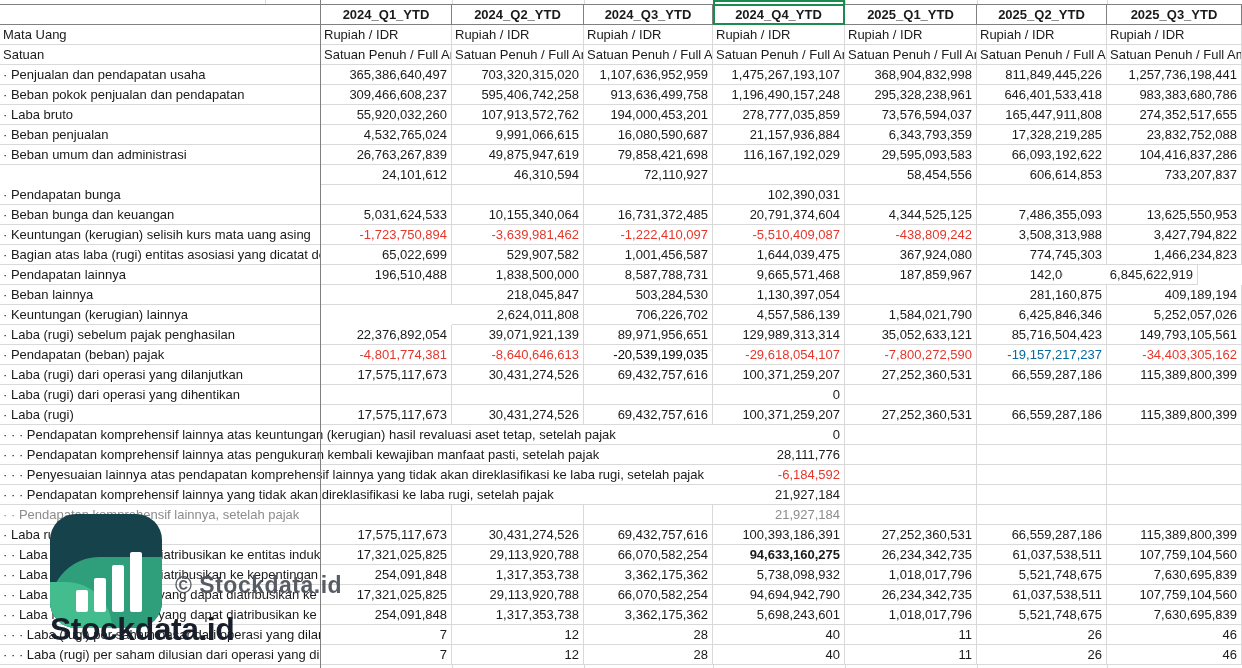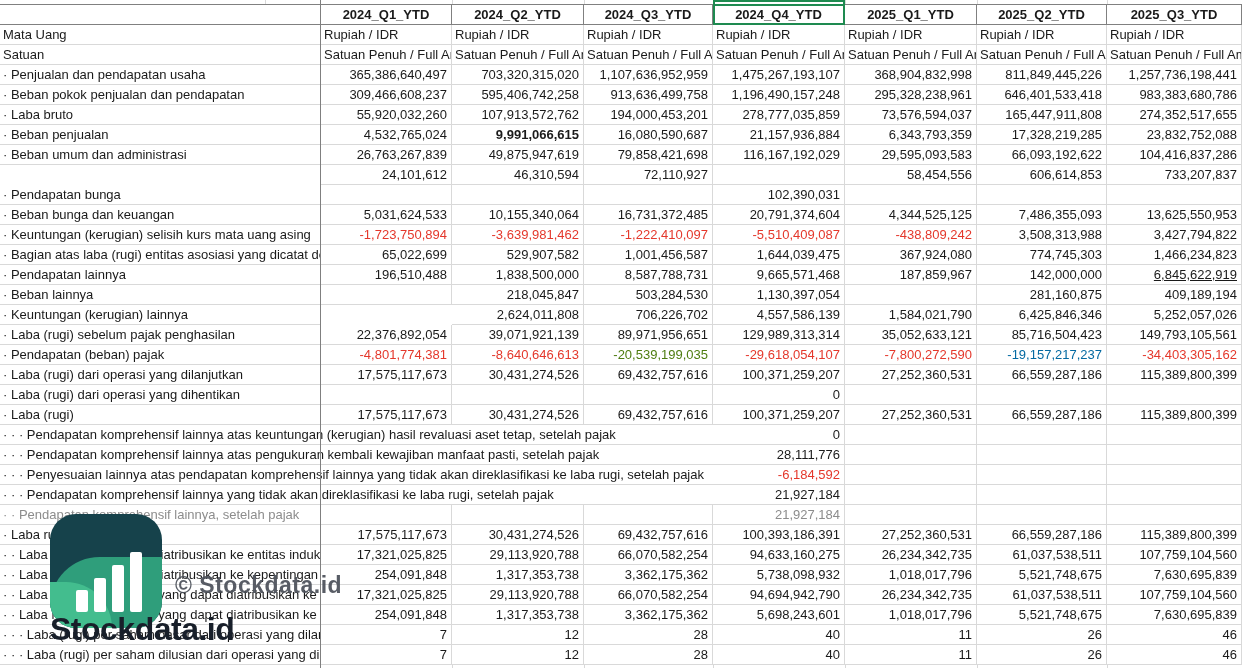--- a/index.html
+++ b/index.html
@@ -98,21 +98,21 @@
     <div class="cell txt row-b" style="left: 0px; top: 105px; width: 321px; height: 20px;">· Laba bruto</div>
     <div class="cell num row-b grid-r" style="left: 321px; top: 105px; width: 131px; height: 20px;">55,920,032,260</div>
     <div class="cell num row-b grid-r" style="left: 452px; top: 105px; width: 132px; height: 20px;">107,913,572,762</div>
     <div class="cell num row-b grid-r" style="left: 584px; top: 105px; width: 129px; height: 20px;">194,000,453,201</div>
     <div class="cell num row-b grid-r" style="left: 713px; top: 105px; width: 132px; height: 20px;">278,777,035,859</div>
     <div class="cell num row-b grid-r" style="left: 845px; top: 105px; width: 132px; height: 20px;">73,576,594,037</div>
     <div class="cell num row-b grid-r" style="left: 977px; top: 105px; width: 130px; height: 20px;">165,447,911,808</div>
     <div class="cell num row-b grid-r" style="left: 1107px; top: 105px; width: 135px; height: 20px;">274,352,517,655</div>
     <div class="cell txt row-b" style="left: 0px; top: 125px; width: 321px; height: 20px;">· Beban penjualan</div>
     <div class="cell num row-b grid-r" style="left: 321px; top: 125px; width: 131px; height: 20px;">4,532,765,024</div>
-    <div class="cell num row-b grid-r" style="left: 452px; top: 125px; width: 132px; height: 20px; font-weight: bold;">9,991,066,615</div>
+    <div class="cell num row-b grid-r" style="left: 452px; top: 125px; width: 132px; height: 20px;">9,991,066,615</div>
     <div class="cell num row-b grid-r" style="left: 584px; top: 125px; width: 129px; height: 20px;">16,080,590,687</div>
     <div class="cell num row-b grid-r" style="left: 713px; top: 125px; width: 132px; height: 20px;">21,157,936,884</div>
     <div class="cell num row-b grid-r" style="left: 845px; top: 125px; width: 132px; height: 20px;">6,343,793,359</div>
     <div class="cell num row-b grid-r" style="left: 977px; top: 125px; width: 130px; height: 20px;">17,328,219,285</div>
     <div class="cell num row-b grid-r" style="left: 1107px; top: 125px; width: 135px; height: 20px;">23,832,752,088</div>
     <div class="cell txt row-b" style="left: 0px; top: 145px; width: 321px; height: 20px;">· Beban umum dan administrasi</div>
     <div class="cell num row-b grid-r" style="left: 321px; top: 145px; width: 131px; height: 20px;">26,763,267,839</div>
     <div class="cell num row-b grid-r" style="left: 452px; top: 145px; width: 132px; height: 20px;">49,875,947,619</div>
     <div class="cell num row-b grid-r" style="left: 584px; top: 145px; width: 129px; height: 20px;">79,858,421,698</div>
     <div class="cell num row-b grid-r" style="left: 713px; top: 145px; width: 132px; height: 20px;">116,167,192,029</div>
@@ -158,21 +158,21 @@
     <div class="cell num row-b grid-r" style="left: 845px; top: 245px; width: 132px; height: 20px;">367,924,080</div>
     <div class="cell num row-b grid-r" style="left: 977px; top: 245px; width: 130px; height: 20px;">774,745,303</div>
     <div class="cell num row-b grid-r" style="left: 1107px; top: 245px; width: 135px; height: 20px;">1,466,234,823</div>
     <div class="cell txt row-b" style="left: 0px; top: 265px; width: 321px; height: 20px;">· Pendapatan lainnya</div>
     <div class="cell num row-b grid-r" style="left: 321px; top: 265px; width: 131px; height: 20px;">196,510,488</div>
     <div class="cell num row-b grid-r" style="left: 452px; top: 265px; width: 132px; height: 20px;">1,838,500,000</div>
     <div class="cell num row-b grid-r" style="left: 584px; top: 265px; width: 129px; height: 20px;">8,587,788,731</div>
     <div class="cell num row-b grid-r" style="left: 713px; top: 265px; width: 132px; height: 20px;">9,665,571,468</div>
     <div class="cell num row-b grid-r" style="left: 845px; top: 265px; width: 132px; height: 20px;">187,859,967</div>
     <div class="cell num row-b grid-r" style="left: 977px; top: 265px; width: 130px; height: 20px;">142,000,000</div>
-    <div class="cell num row-b grid-r" style="left: 1107px; top: 265px; width: 135px; height: 20px; text-decoration: underline;">6,845,622,919</div>
+    <div class="cell num row-b grid-r" style="left: 1063px; top: 265px; width: 135px; height: 20px;">6,845,622,919</div>
     <div class="cell txt row-b" style="left: 0px; top: 285px; width: 321px; height: 20px;">· Beban lainnya</div>
     <div class="cell num row-b grid-r" style="left: 321px; top: 285px; width: 131px; height: 20px;"></div>
     <div class="cell num row-b grid-r" style="left: 452px; top: 285px; width: 132px; height: 20px;">218,045,847</div>
     <div class="cell num row-b grid-r" style="left: 584px; top: 285px; width: 129px; height: 20px;">503,284,530</div>
     <div class="cell num row-b grid-r" style="left: 713px; top: 285px; width: 132px; height: 20px;">1,130,397,054</div>
     <div class="cell num row-b grid-r" style="left: 845px; top: 285px; width: 132px; height: 20px;"></div>
     <div class="cell num row-b grid-r" style="left: 977px; top: 285px; width: 130px; height: 20px;">281,160,875</div>
     <div class="cell num row-b grid-r" style="left: 1107px; top: 285px; width: 135px; height: 20px;">409,189,194</div>
     <div class="cell txt row-b" style="left: 0px; top: 305px; width: 321px; height: 20px;">· Keuntungan (kerugian) lainnya</div>
     <div class="cell num row-b grid-r" style="left: 321px; top: 305px; width: 131px; height: 20px; margin-top: 41px;">4,222,633,285</div>
@@ -186,21 +186,21 @@
     <div class="cell num row-b grid-r" style="left: 321px; top: 325px; width: 131px; height: 20px;">22,376,892,054</div>
     <div class="cell num row-b grid-r" style="left: 452px; top: 325px; width: 132px; height: 20px;">39,071,921,139</div>
     <div class="cell num row-b grid-r" style="left: 584px; top: 325px; width: 129px; height: 20px;">89,971,956,651</div>
     <div class="cell num row-b grid-r" style="left: 713px; top: 325px; width: 132px; height: 20px;">129,989,313,314</div>
     <div class="cell num row-b grid-r" style="left: 845px; top: 325px; width: 132px; height: 20px;">35,052,633,121</div>
     <div class="cell num row-b grid-r" style="left: 977px; top: 325px; width: 130px; height: 20px;">85,716,504,423</div>
     <div class="cell num row-b grid-r" style="left: 1107px; top: 325px; width: 135px; height: 20px;">149,793,105,561</div>
     <div class="cell txt row-b" style="left: 0px; top: 345px; width: 321px; height: 20px;">· Pendapatan (beban) pajak</div>
     <div class="cell num row-b grid-r neg" style="left: 321px; top: 345px; width: 131px; height: 20px; color: rgb(228, 55, 43);">-4,801,774,381</div>
     <div class="cell num row-b grid-r neg" style="left: 452px; top: 345px; width: 132px; height: 20px; color: rgb(228, 55, 43);">-8,640,646,613</div>
-    <div class="cell num row-b grid-r neg" style="left: 584px; top: 345px; width: 129px; height: 20px; color: #4d7c0f;">-20,539,199,035</div>
+    <div class="cell num row-b grid-r neg" style="left: 584px; top: 345px; width: 129px; height: 20px; color: #000000;">-20,539,199,035</div>
     <div class="cell num row-b grid-r neg" style="left: 713px; top: 345px; width: 132px; height: 20px; color: rgb(228, 55, 43);">-29,618,054,107</div>
     <div class="cell num row-b grid-r neg" style="left: 845px; top: 345px; width: 132px; height: 20px; color: rgb(228, 55, 43);">-7,800,272,590</div>
     <div class="cell num row-b grid-r neg" style="left: 977px; top: 345px; width: 130px; height: 20px; color: #0369a1;">-19,157,217,237</div>
     <div class="cell num row-b grid-r neg" style="left: 1107px; top: 345px; width: 135px; height: 20px; color: rgb(228, 55, 43);">-34,403,305,162</div>
     <div class="cell txt row-b" style="left: 0px; top: 365px; width: 321px; height: 20px;">· Laba (rugi) dari operasi yang dilanjutkan</div>
     <div class="cell num row-b grid-r" style="left: 321px; top: 365px; width: 131px; height: 20px;">17,575,117,673</div>
     <div class="cell num row-b grid-r" style="left: 452px; top: 365px; width: 132px; height: 20px;">30,431,274,526</div>
     <div class="cell num row-b grid-r" style="left: 584px; top: 365px; width: 129px; height: 20px;">69,432,757,616</div>
     <div class="cell num row-b grid-r" style="left: 713px; top: 365px; width: 132px; height: 20px;">100,371,259,207</div>
     <div class="cell num row-b grid-r" style="left: 845px; top: 365px; width: 132px; height: 20px;">27,252,360,531</div>
@@ -255,21 +255,21 @@
     <div class="cell num row-b grid-r" style="left: 452px; top: 525px; width: 132px; height: 20px;">30,431,274,526</div>
     <div class="cell num row-b grid-r" style="left: 584px; top: 525px; width: 129px; height: 20px;">69,432,757,616</div>
     <div class="cell num row-b grid-r" style="left: 713px; top: 525px; width: 132px; height: 20px;">100,393,186,391</div>
     <div class="cell num row-b grid-r" style="left: 845px; top: 525px; width: 132px; height: 20px;">27,252,360,531</div>
     <div class="cell num row-b grid-r" style="left: 977px; top: 525px; width: 130px; height: 20px;">66,559,287,186</div>
     <div class="cell num row-b grid-r" style="left: 1107px; top: 525px; width: 135px; height: 20px;">115,389,800,399</div>
     <div class="cell txt row-b" style="left: 0px; top: 545px; width: 321px; height: 20px;">· · Laba (rugi) yang dapat diatribusikan ke entitas induk</div>
     <div class="cell num row-b grid-r" style="left: 321px; top: 545px; width: 131px; height: 20px;">17,321,025,825</div>
     <div class="cell num row-b grid-r" style="left: 452px; top: 545px; width: 132px; height: 20px;">29,113,920,788</div>
     <div class="cell num row-b grid-r" style="left: 584px; top: 545px; width: 129px; height: 20px;">66,070,582,254</div>
-    <div class="cell num row-b grid-r" style="left: 713px; top: 545px; width: 132px; height: 20px;">94,633,160,275</div>
+    <div class="cell num row-b grid-r" style="left: 713px; top: 545px; width: 132px; height: 20px; font-weight: bold;">94,633,160,275</div>
     <div class="cell num row-b grid-r" style="left: 845px; top: 545px; width: 132px; height: 20px;">26,234,342,735</div>
     <div class="cell num row-b grid-r" style="left: 977px; top: 545px; width: 130px; height: 20px;">61,037,538,511</div>
     <div class="cell num row-b grid-r" style="left: 1107px; top: 545px; width: 135px; height: 20px;">107,759,104,560</div>
     <div class="cell txt row-b" style="left: 0px; top: 565px; width: 321px; height: 20px;">· · Laba (rugi) yang dapat diatribusikan ke kepentingan nonpengendali</div>
     <div class="cell num row-b grid-r" style="left: 321px; top: 565px; width: 131px; height: 20px;">254,091,848</div>
     <div class="cell num row-b grid-r" style="left: 452px; top: 565px; width: 132px; height: 20px;">1,317,353,738</div>
     <div class="cell num row-b grid-r" style="left: 584px; top: 565px; width: 129px; height: 20px;">3,362,175,362</div>
     <div class="cell num row-b grid-r" style="left: 713px; top: 565px; width: 132px; height: 20px;">5,738,098,932</div>
     <div class="cell num row-b grid-r" style="left: 845px; top: 565px; width: 132px; height: 20px;">1,018,017,796</div>
     <div class="cell num row-b grid-r" style="left: 977px; top: 565px; width: 130px; height: 20px;">5,521,748,675</div>

